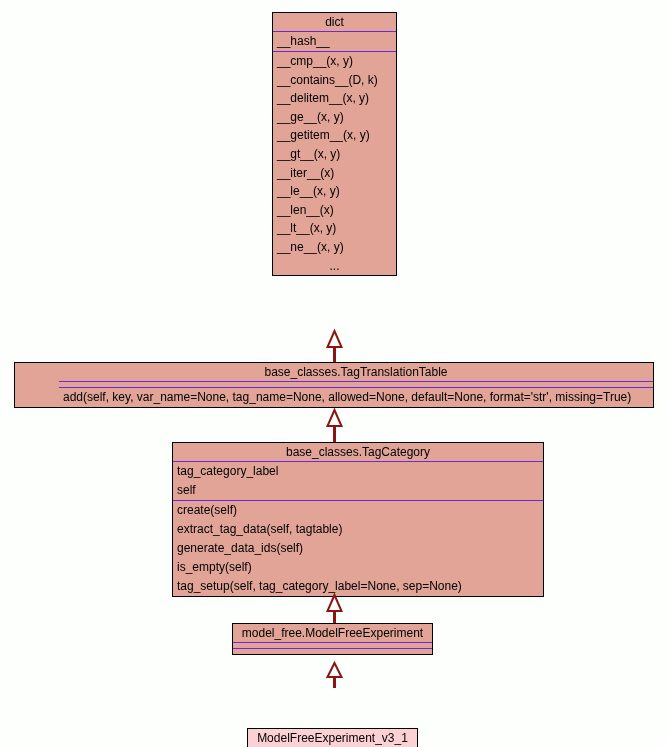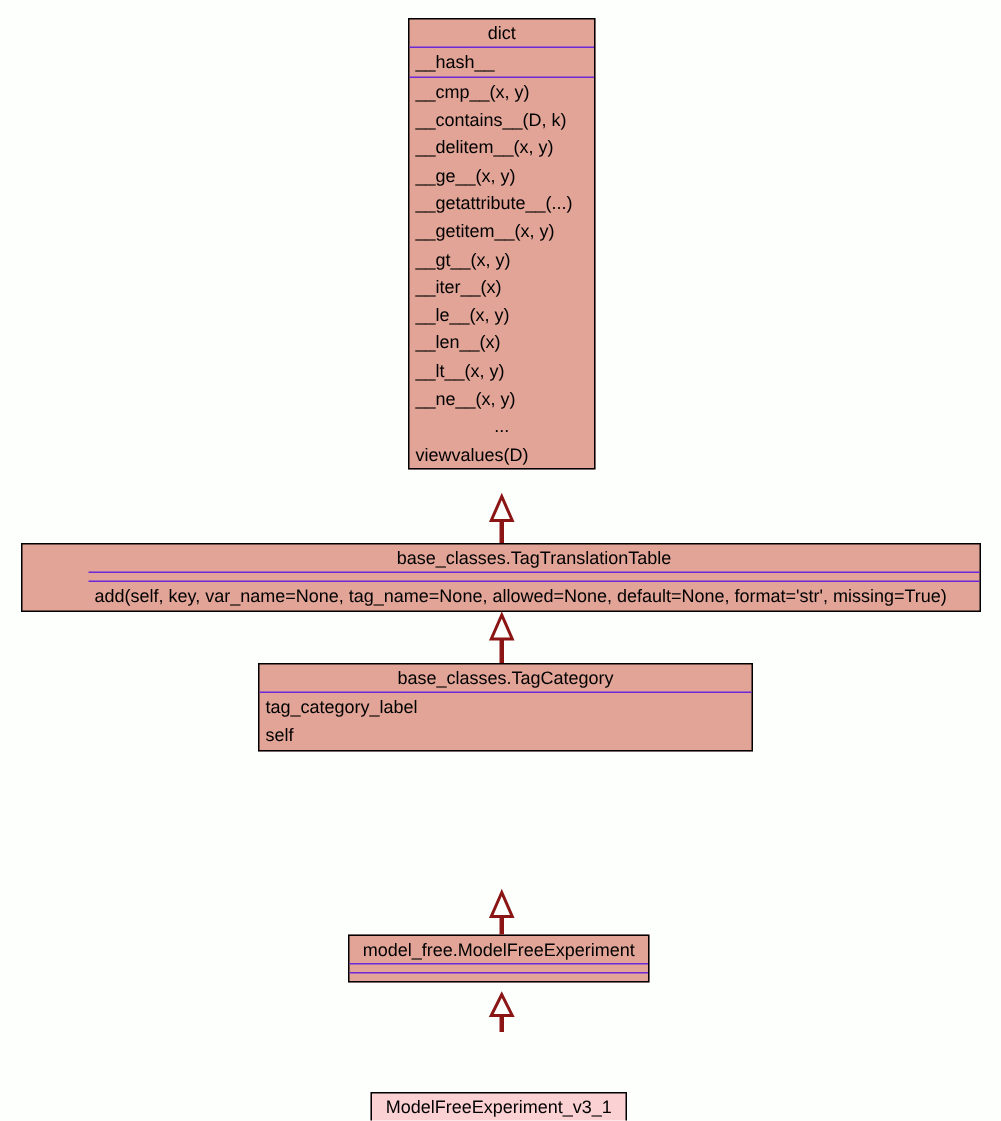--- a/index.html
+++ b/index.html
@@ -54,46 +54,51 @@
   <div class="uml-class uml-class--dict" style="left:272px; top:12px; width:125px;">
     <div class="uml-title">dict</div>
     <div class="uml-section uml-section--attrs">
       <div class="row">__hash__</div>
     </div>
     <div class="uml-section uml-section--methods">
       <div class="row">__cmp__(x, y)</div>
       <div class="row">__contains__(D, k)</div>
       <div class="row">__delitem__(x, y)</div>
       <div class="row">__ge__(x, y)</div>
-      <div class="row">__getattribute__(...)</div>
       <div class="row">__getitem__(x, y)</div>
       <div class="row">__gt__(x, y)</div>
       <div class="row">__iter__(x)</div>
       <div class="row">__le__(x, y)</div>
       <div class="row">__len__(x)</div>
       <div class="row">__lt__(x, y)</div>
       <div class="row">__ne__(x, y)</div>
       <div class="row center">...</div>
-      <div class="row">viewvalues(D)</div>
     </div>
   </div>
 
   <div class="uml-class" style="left:14px; top:362px; width:640px;padding-left:44px;">
     <div class="uml-title">base_classes.TagTranslationTable</div>
     <div class="uml-section empty"></div>
     <div class="uml-section uml-section--methods">
       <div class="row">add(self, key, var_name=None, tag_name=None, allowed=None, default=None, format='str', missing=True)</div>
     </div>
   </div>
 
-  <div class="uml-class" style="left:172px; top:442px; width:330px;">
+  <div class="uml-class" style="left:172px; top:442px; width:372px;">
     <div class="uml-title">base_classes.TagCategory</div>
     <div class="uml-section uml-section--attrs">
       <div class="row">tag_category_label</div>
       <div class="row">self</div>
+    </div>
+    <div class="uml-section uml-section--methods">
+      <div class="row">create(self)</div>
+      <div class="row">extract_tag_data(self, tagtable)</div>
+      <div class="row">generate_data_ids(self)</div>
+      <div class="row">is_empty(self)</div>
+      <div class="row">tag_setup(self, tag_category_label=None, sep=None)</div>
     </div>
   </div>
 
   <div class="uml-class" style="left:232px; top:623px; width:201px;">
     <div class="uml-title">model_free.ModelFreeExperiment</div>
     <div class="uml-section empty"></div>
     <div class="uml-section empty"></div>
   </div>
 
   <div class="uml-class highlight" style="left:247px; top:688px; width:171px;">

